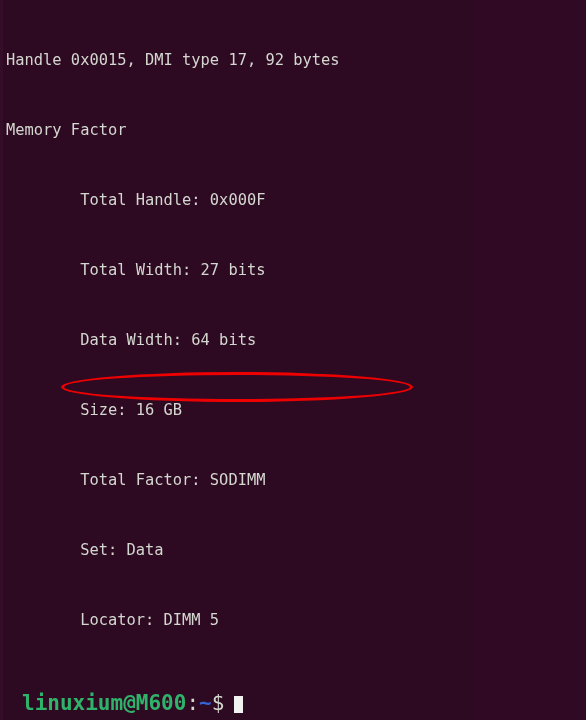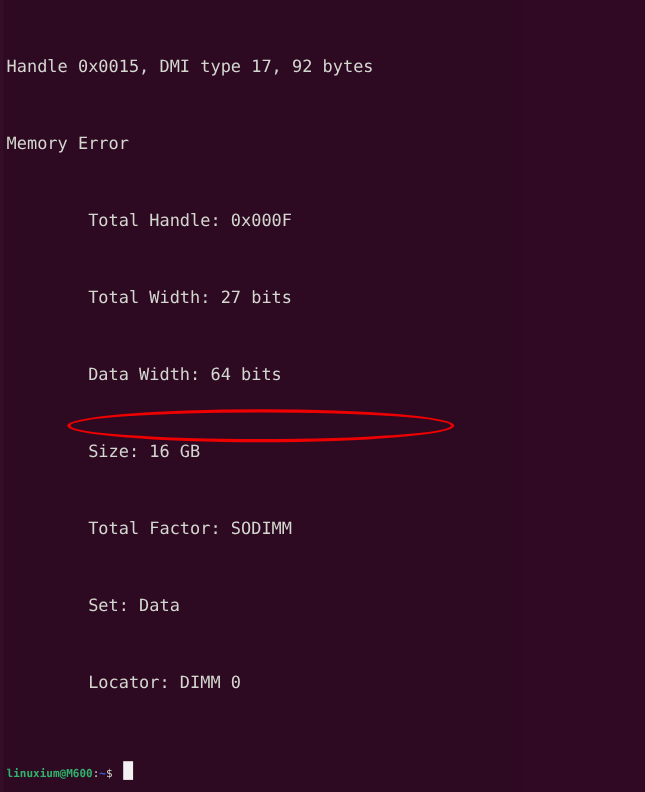--- a/index.html
+++ b/index.html
@@ -50,23 +50,23 @@
 
   .line {
     white-space: pre;
     height: 23.35px;
     color: #d3d7cf;
   }
 
   
   #prompt-line {
     position: absolute;
-    left: 6px;
+    left: 22px;
     top: 692px;
-    font-size: 10px;
+    font-size: 21px;
     line-height: 23.35px;
     white-space: pre;
   }
   .p-user   { color: #2fb36b; font-weight: bold; }
   .p-colon  { color: #d3d7cf; }
   .p-path   { color: #3465d8; font-weight: bold; }
   .p-dollar { color: #d3d7cf; }
   #cursor {
     display: inline-block;
     width: 9.2px;
@@ -91,28 +91,28 @@
 </style>
 </head>
 <body>
 
 <div id="terminal">
 
   <div id="left-edge"></div>
 
   <div id="output">
     <div class="line">Handle 0x0015, DMI type 17, 92 bytes</div>
-    <div class="line">Memory Error</div>
+    <div class="line">Memory Factor</div>
     <div class="line">        Total Handle: 0x000F</div>
     <div class="line">        Total Width: 27 bits</div>
     <div class="line">        Data Width: 64 bits</div>
     <div class="line">        Size: 16 GB</div>
     <div class="line">        Total Factor: SODIMM</div>
     <div class="line">        Set: Data</div>
-    <div class="line">        Locator: DIMM 0</div>
+    <div class="line">        Locator: DIMM 5</div>
     
     
     
     
     
     
     
     
     
     

